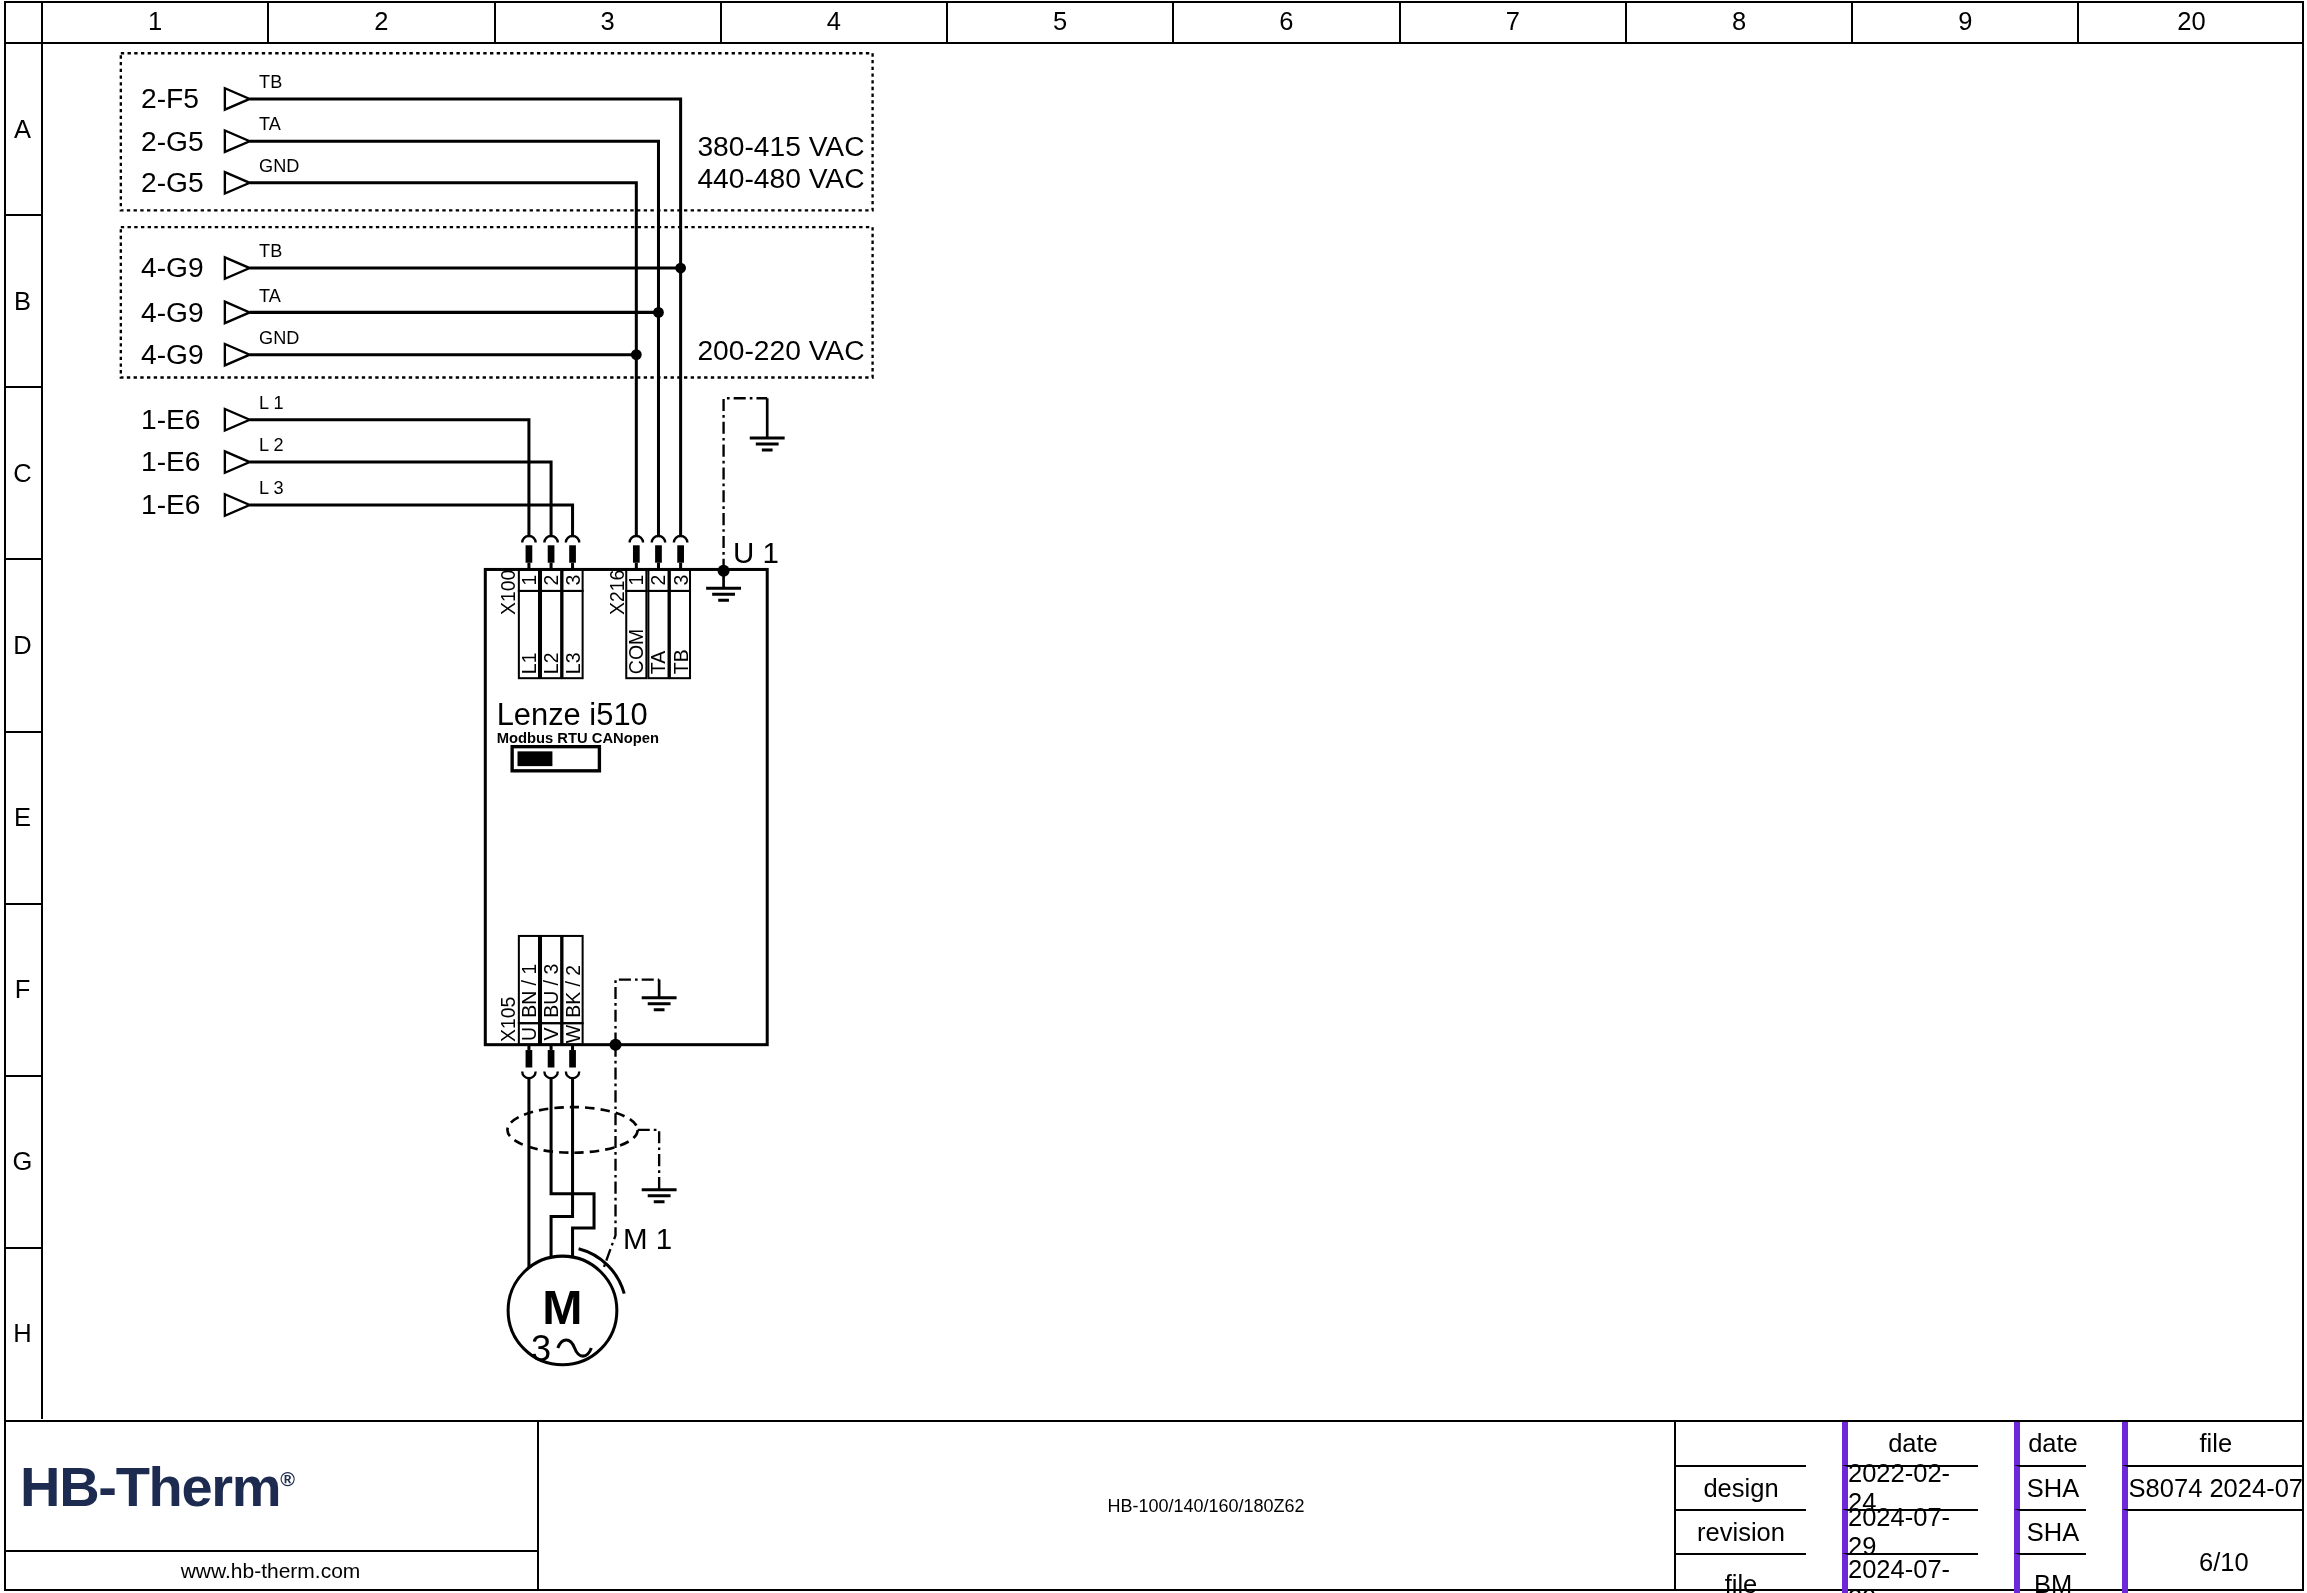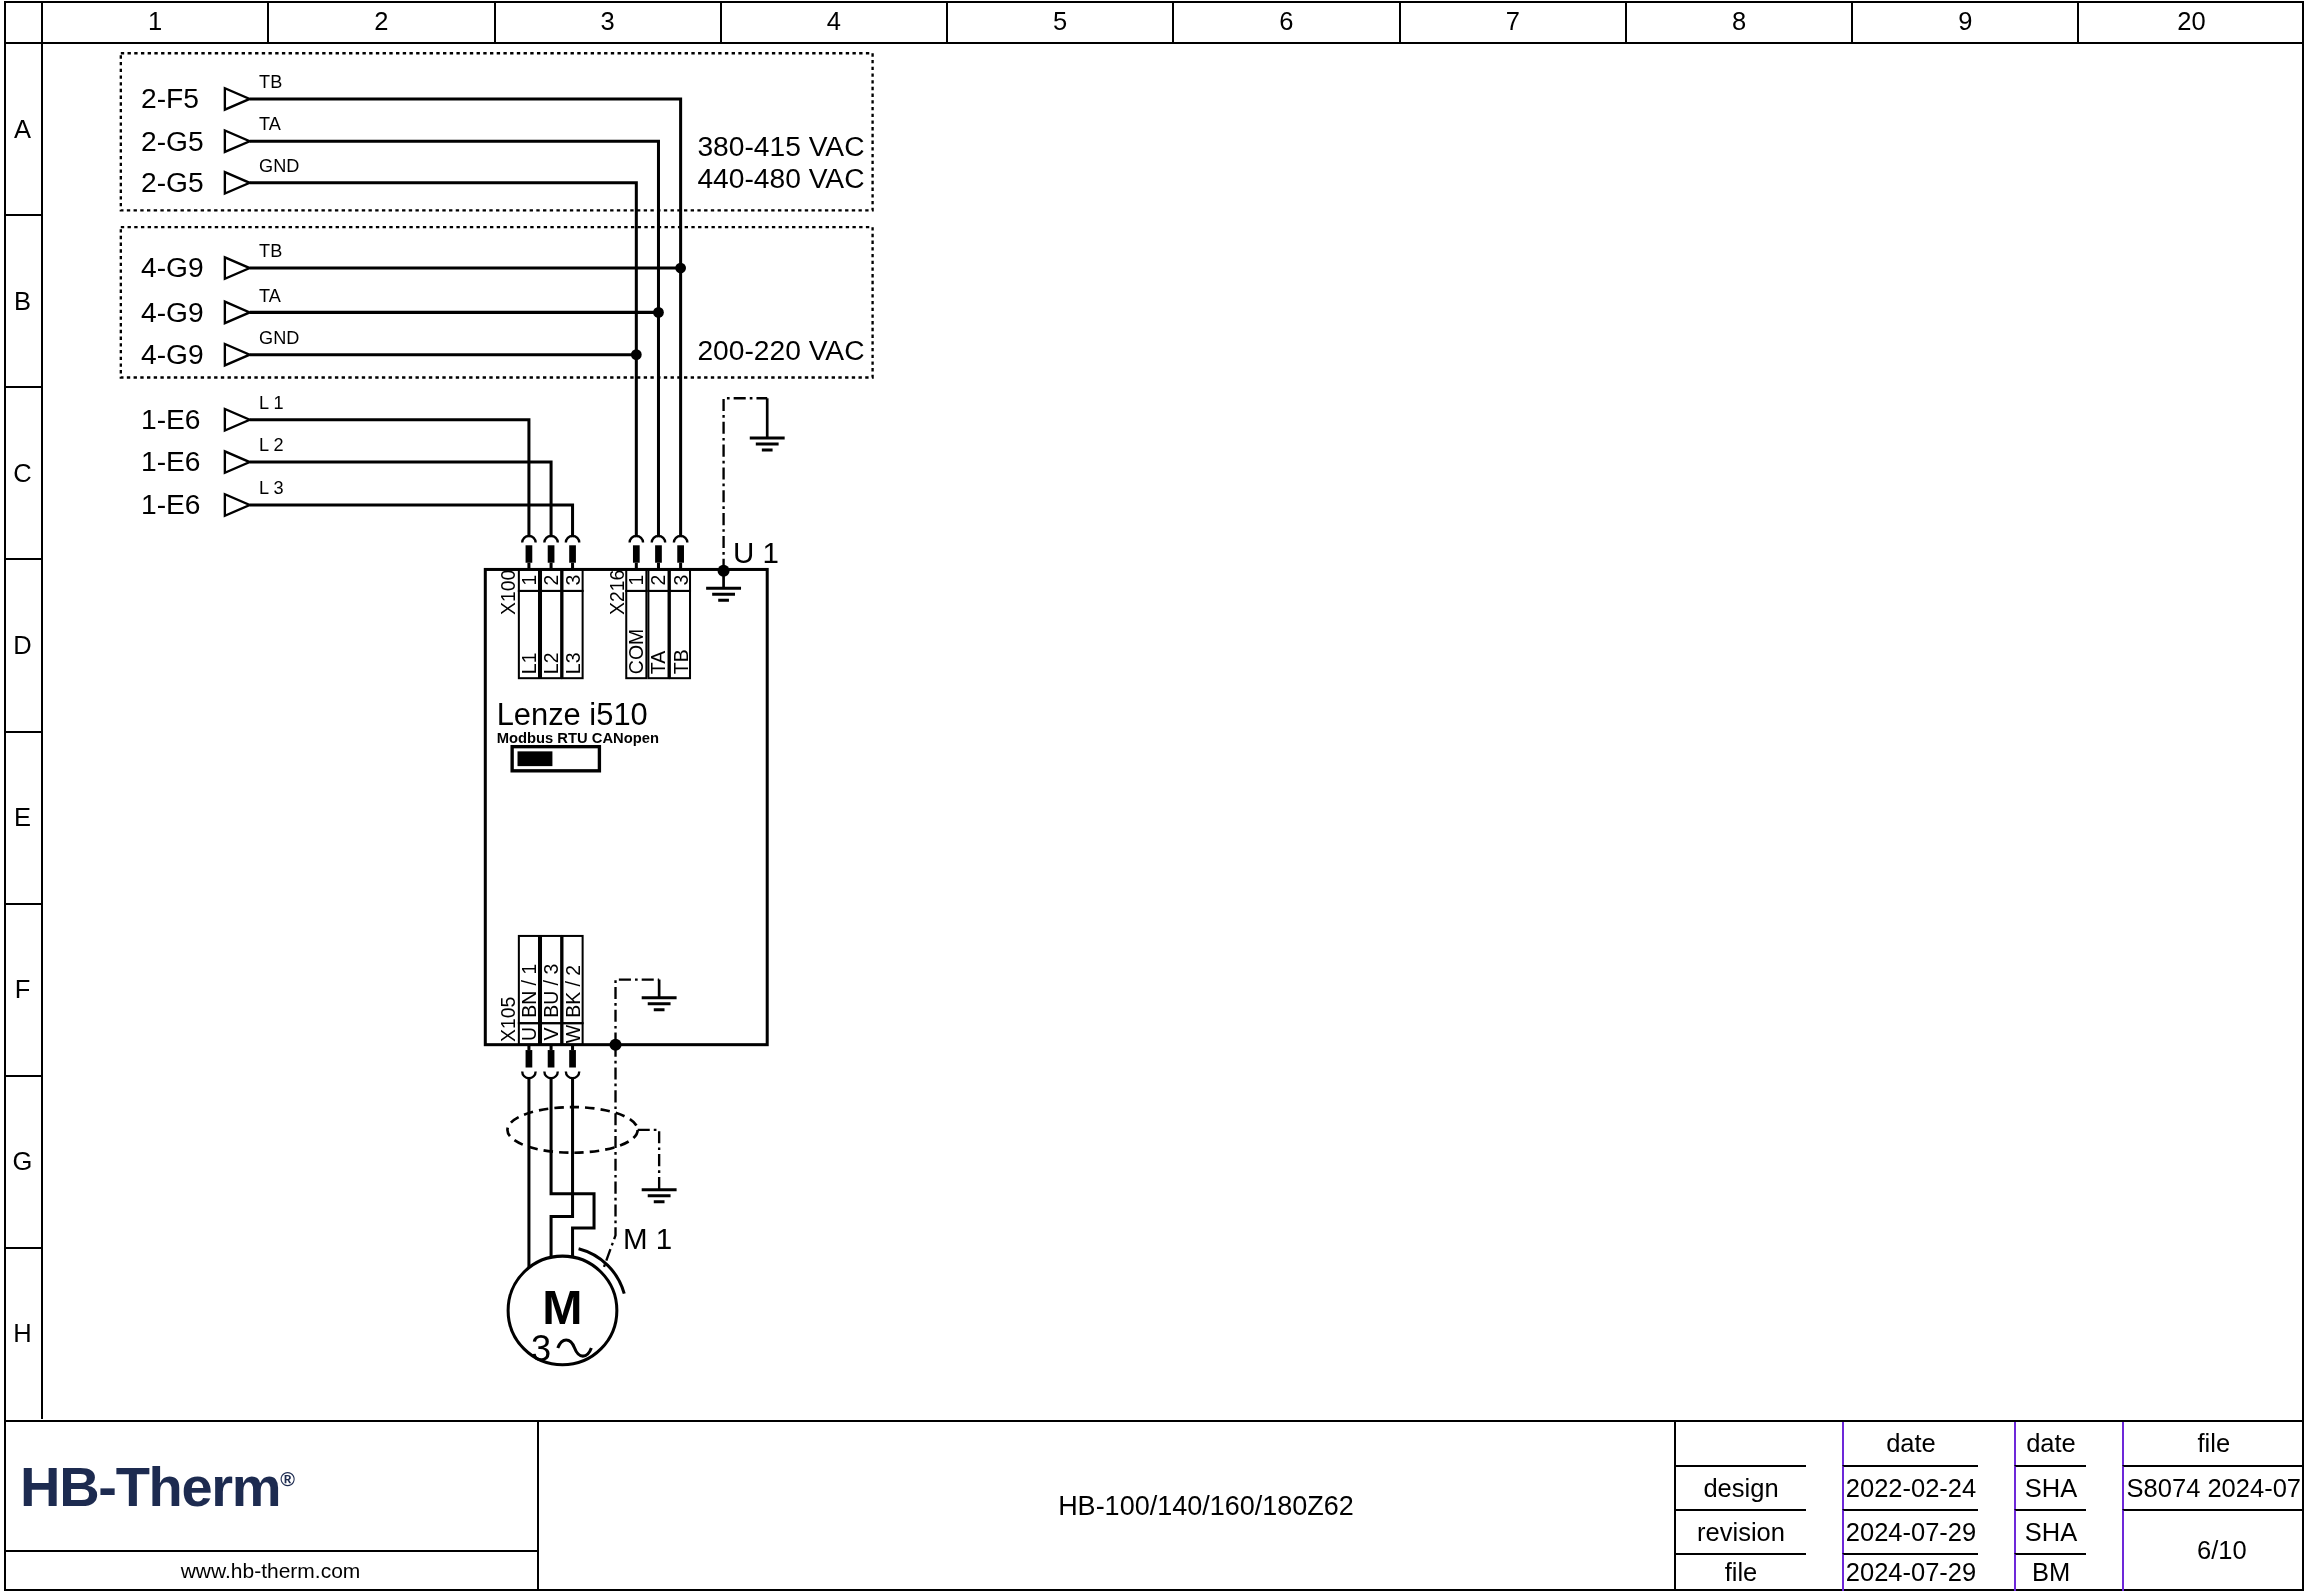--- a/index.html
+++ b/index.html
@@ -27,25 +27,25 @@
   .comm{font-size:22px;font-weight:bold;}
   .motor-m{font-size:72px;font-weight:bold;}
   .motor-3{font-size:54px;}
   
   .title-block{position:absolute;left:4px;top:1420px;right:3.4px;bottom:3.4px;border-top:2px solid #000;}
   .logo-section{position:absolute;left:0;top:0;width:533px;height:100%;border-right:2px solid #000;}
   .logo-area{position:absolute;left:16px;top:0;width:100%;height:128px;display:flex;align-items:center;justify-content:flex-start;}
   .logo-text{font-size:56px;font-weight:bold;color:#1d2b50;letter-spacing:-1.3px;}
   .logo-reg{font-size:20px;vertical-align:super;font-weight:bold;}
   .web-area{position:absolute;left:0;top:128px;right:0;bottom:0;border-top:2px solid #000;display:flex;align-items:center;justify-content:center;font-size:21px;}
-  .product-section{position:absolute;left:535px;top:0;width:1334px;height:100%;display:flex;align-items:center;justify-content:center;font-size:27px;border-radius:17px;}
+  .product-section{position:absolute;left:535px;top:0;width:1334px;height:100%;display:flex;align-items:center;justify-content:center;font-size:18px;border-radius:17px;}
   .tb-table{position:absolute;left:1670px;top:0;right:0;bottom:0;border-left:2px solid #000;display:grid;
             grid-template-columns:130px 172px 108px 1fr;grid-template-rows:43px 44px 44px 1fr;}
   .tb-table > div{display:flex;align-items:center;justify-content:center;font-size:25.5px;}
-  .bl{border-left:2px solid #6d28d9;margin-left:36px;}
+  .bl{border-left:6px solid #6d28d9;margin-left:36px;}
   .bt{border-top:2px solid #000;}
   .page-cell{grid-column:4;grid-row:3/5;padding-left:16px;}
 </style>
 </head>
 <body>
 
 <div class="page">
   <div class="outer-border"></div>
 
   <div class="col-header">

